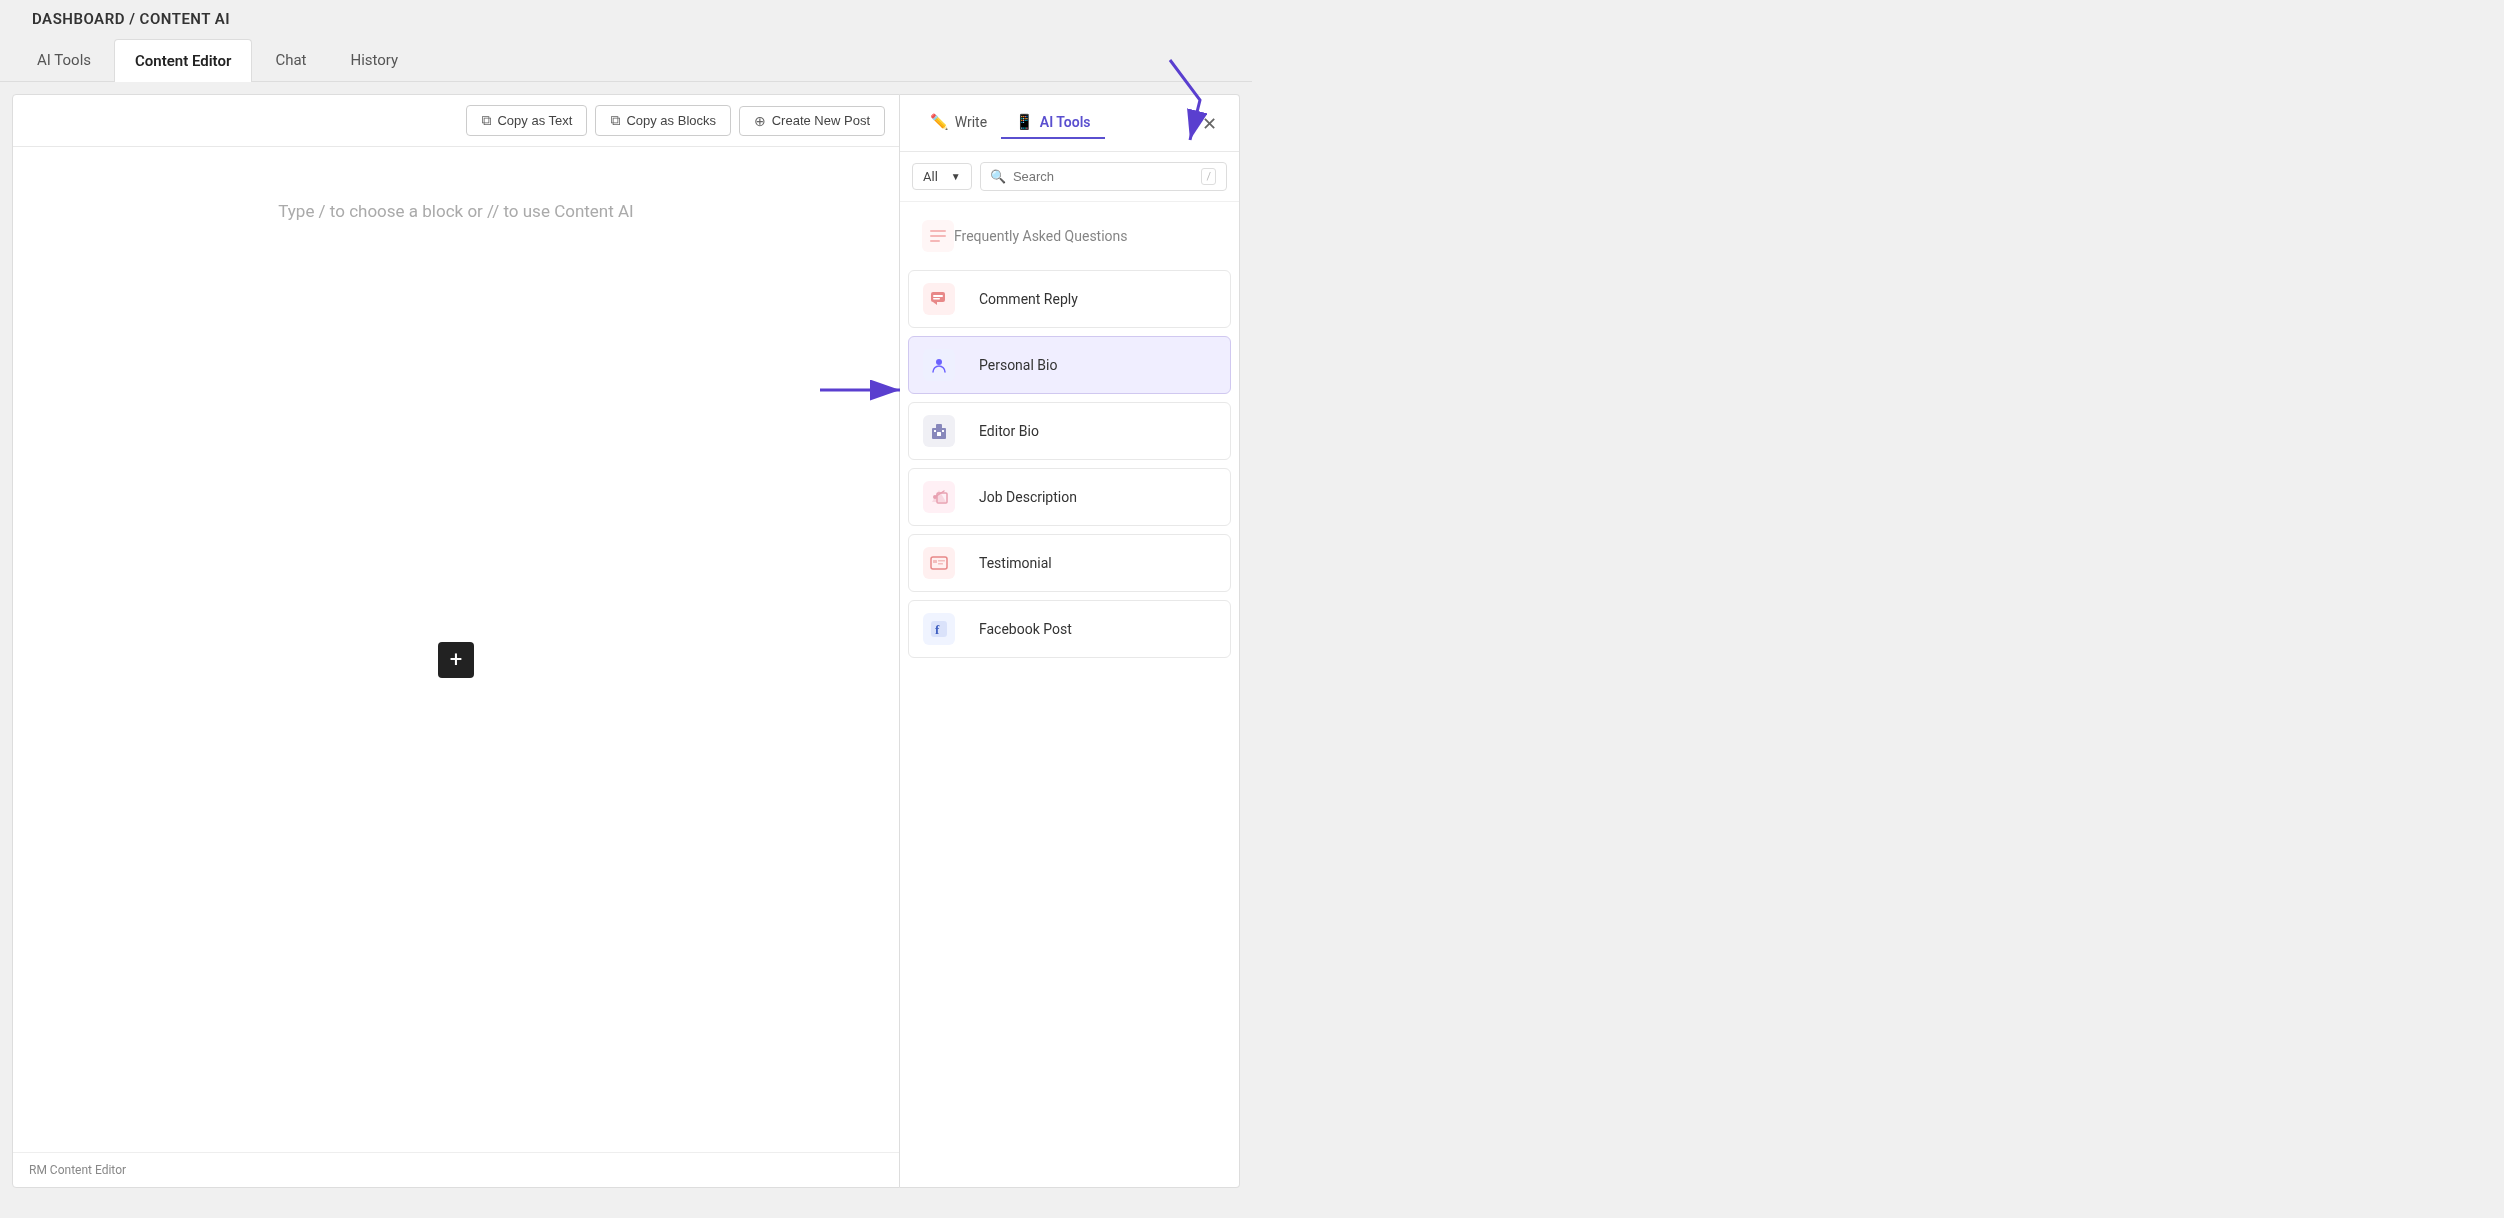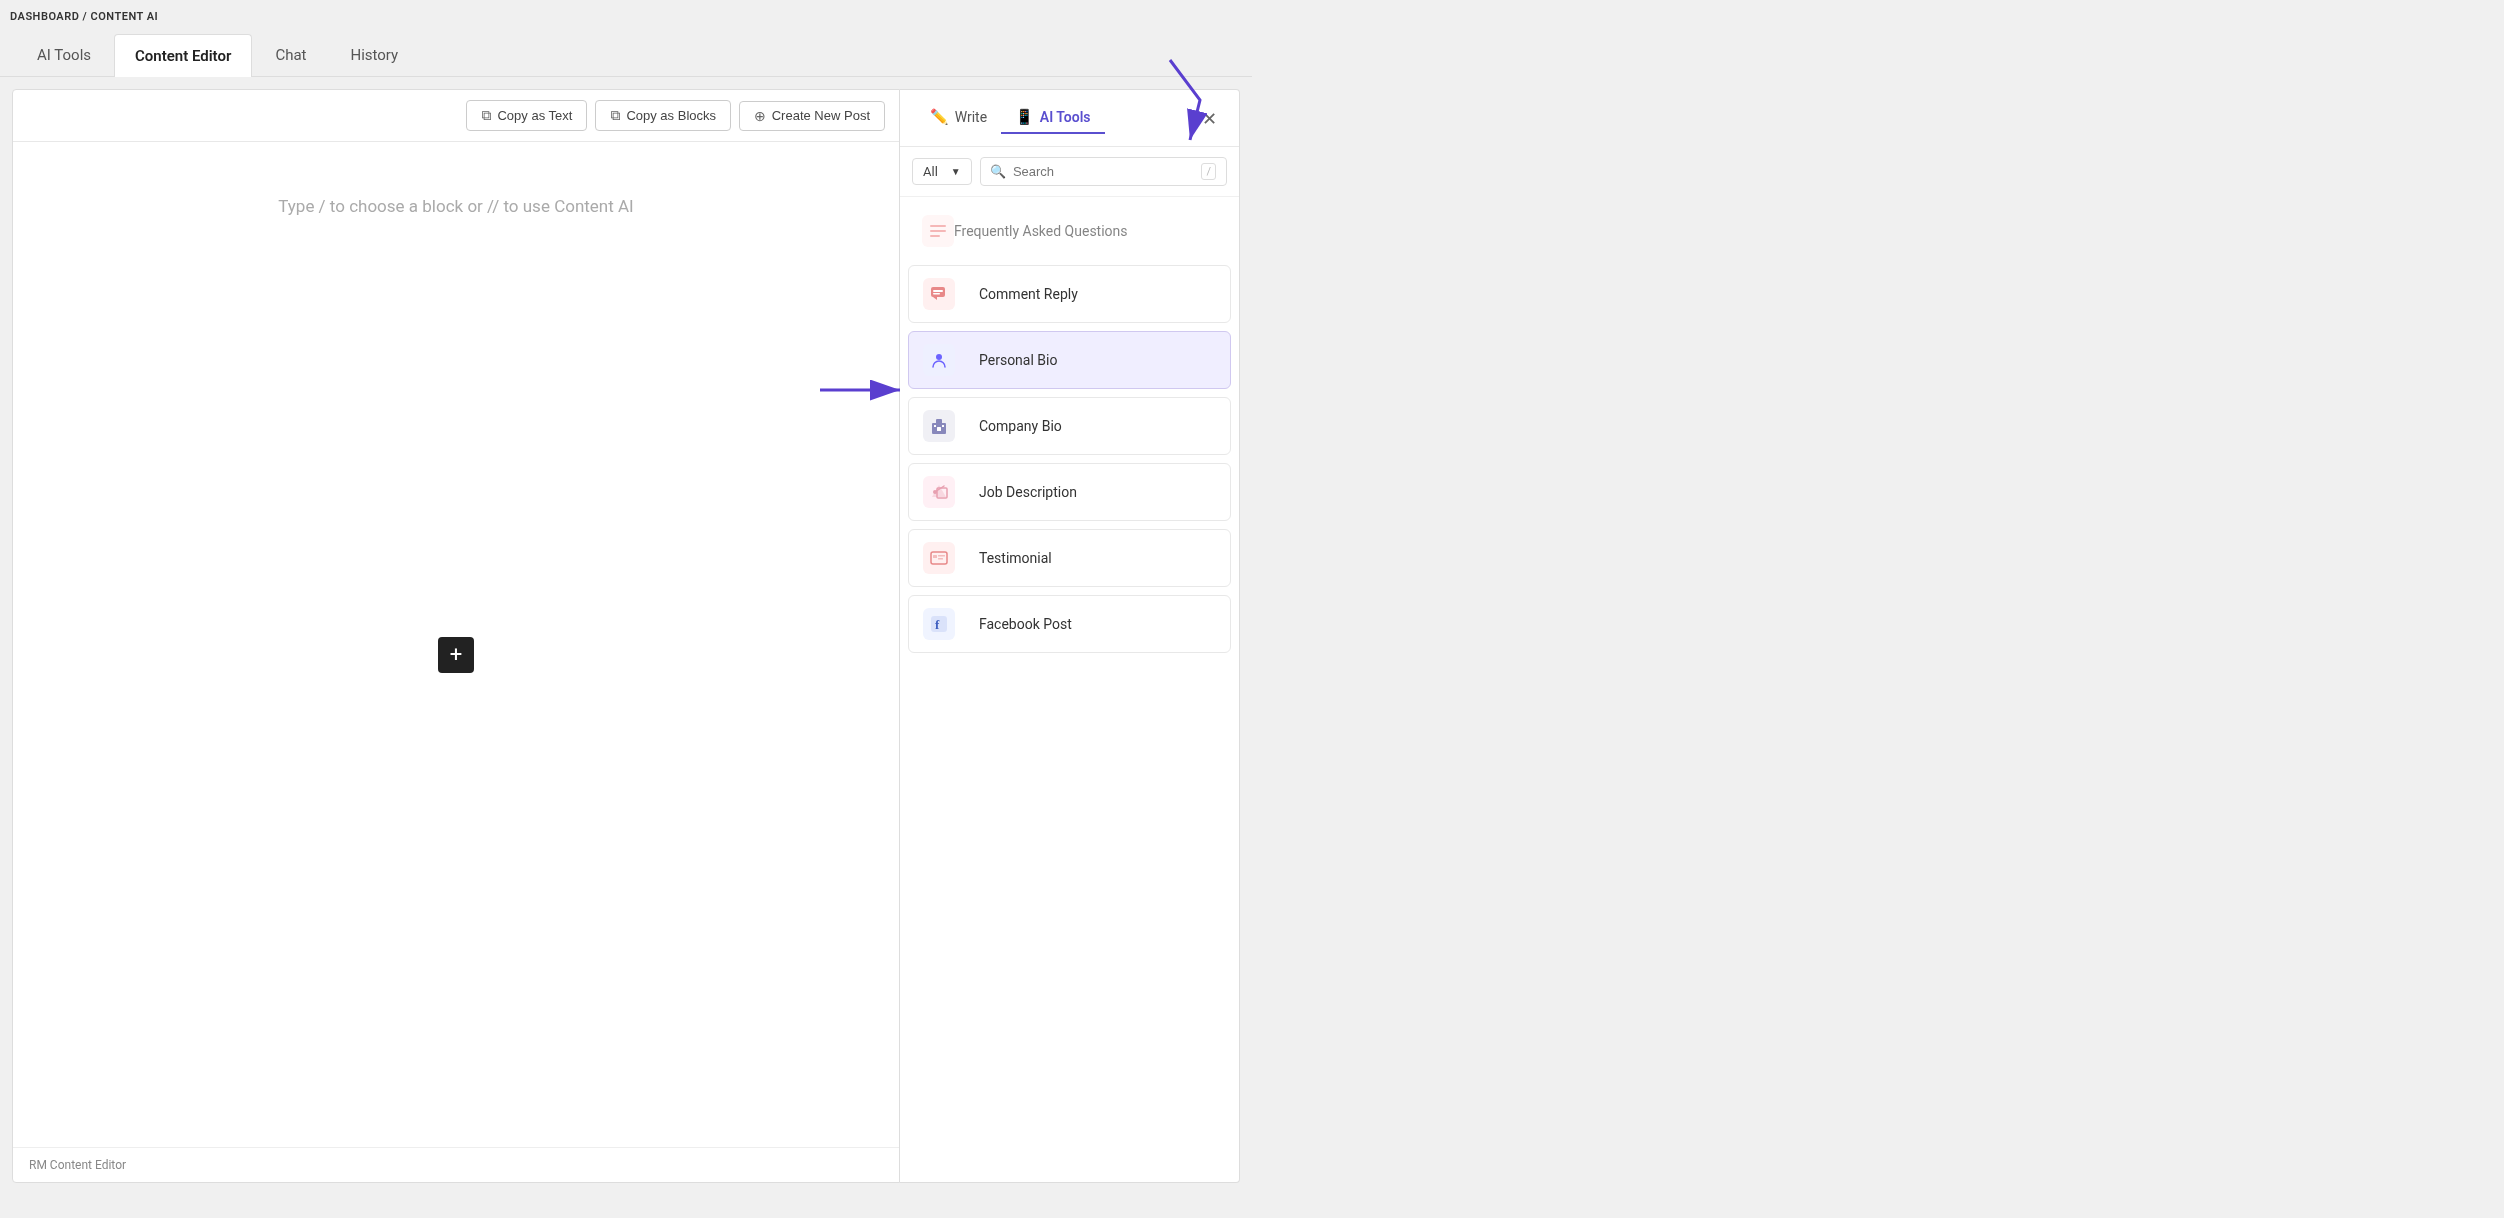--- a/index.html
+++ b/index.html
@@ -10,22 +10,22 @@
 
     body {
       font-family: -apple-system, BlinkMacSystemFont, 'Segoe UI', Roboto, sans-serif;
       background: #f0f0f0;
       color: #333;
       width: 1252px;
       min-height: 609px;
     }
 
     .breadcrumb-bar {
-      padding: 10px 10px;
-      font-size: 11px;
+      padding: 10px 32px;
+      font-size: 15px;
       color: #888;
       letter-spacing: 0.5px;
       background: #f0f0f0;
     }
 
     .breadcrumb-bar span {
       color: #333;
       font-weight: 600;
     }
 
@@ -436,21 +436,21 @@
       <div class="ai-tool-item">
         <div class="tool-icon company">
           <svg width="18" height="18" viewBox="0 0 18 18" fill="none">
             <rect x="2" y="6" width="14" height="11" rx="1" fill="#8888bb"></rect>
             <rect x="6" y="2" width="6" height="5" rx="1" fill="#8888bb"></rect>
             <rect x="7" y="10" width="4" height="4" rx="0.5" fill="#fff"></rect>
             <rect x="4" y="8" width="2" height="2" rx="0.3" fill="#fff"></rect>
             <rect x="12" y="8" width="2" height="2" rx="0.3" fill="#fff"></rect>
           </svg>
         </div>
-        <span class="tool-label">Company Bio</span>
+        <span class="tool-label">Editor Bio</span>
       </div>
 
       <div class="ai-tool-item">
         <div class="tool-icon job">
           <svg width="18" height="18" viewBox="0 0 18 18" fill="none">
             <polygon points="9,2 16,14 2,14" fill="#e8a0b0" opacity="0.3"></polygon>
             <rect x="7" y="5" width="10" height="10" rx="1" fill="none" stroke="#e8a0b0" stroke-width="1.5"></rect>
             <path d="M5 9 L14 3" stroke="#e8a0b0" stroke-width="1.5" stroke-linecap="round"></path>
             <circle cx="5" cy="9" r="2" fill="#e8a0b0"></circle>
           </svg>

